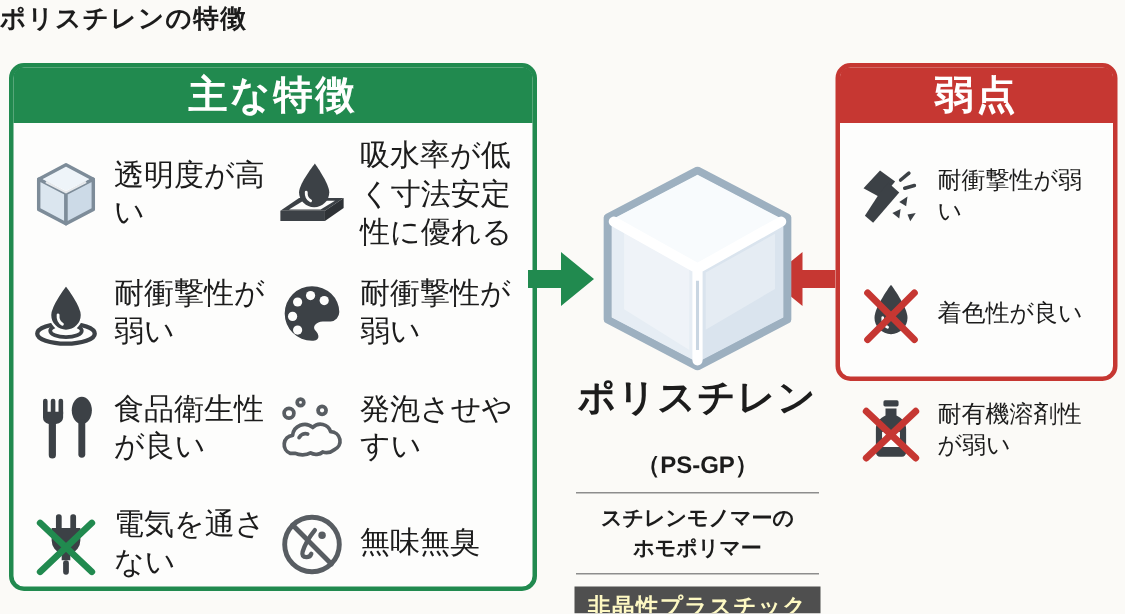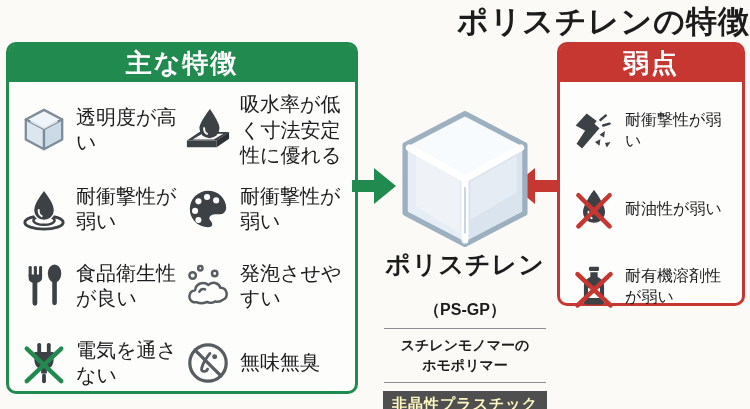--- a/index.html
+++ b/index.html
@@ -1,22 +1,22 @@
 <!DOCTYPE html>
 <html><head>
 <meta charset="utf-8">
 <style>
   html,body{margin:0;padding:0;background:#fbfaf7;}
   .stage{position:relative;width:750px;height:409px;background:#fbfaf7;overflow:hidden;
          font-family:"Liberation Sans","DejaVu Sans",sans-serif;color:#1c1c1c;}
-  .title{position:absolute;top:1px;left:0;width:100%;text-align:right;
-         font-size:31px;font-weight:bold;letter-spacing:1px;}
+  .title{position:absolute;top:1px;left:0;width:100%;text-align:left;
+         font-size:17px;font-weight:bold;letter-spacing:1px;}
   .panel{position:absolute;background:#fdfdfc;border-radius:10px;box-sizing:border-box;}
   .panel-left{left:6px;top:42px;width:352px;height:352px;border:3px solid #218a4f;}
-  .panel-right{left:557px;top:42px;width:188px;height:264px;border:3px solid #c63732;}
+  .panel-right{left:557px;top:42px;width:188px;height:212px;border:3px solid #c63732;}
   .panel-header{height:37px;line-height:37px;text-align:center;color:#fff;
                 font-size:26px;font-weight:bold;border-radius:6px 6px 0 0;letter-spacing:2px;}
   .ph-green{background:#218a4f;}
   .ph-red{background:#c63732;}
   .grid-left{display:grid;grid-template-columns:1fr 1fr;padding:8px 8px 4px 10px;}
   .item{display:flex;align-items:center;gap:9px;min-height:73px;padding:2px 2px;}
   .item .icon{flex:0 0 46px;width:46px;height:46px;}
   .item-right .icon{flex:0 0 44px;width:44px;height:44px;}
   .item .label{font-size:20px;font-weight:normal;line-height:1.28;}
   .list-right{display:flex;flex-direction:column;padding:10px 8px 4px 12px;}
@@ -220,21 +220,21 @@
         <span class="icon">
           <svg viewBox="0 0 48 48">
             <path d="M24 3 C24 3 12 19 12 27 a12 12 0 0 0 24 0 C36 19 24 3 24 3 Z" fill="#3c4146"></path>
             <path d="M18 27 a6 7 0 0 0 3.5 7" fill="none" stroke="#fdfdfc" stroke-width="2" stroke-linecap="round"></path>
             <g stroke="#c63732" stroke-width="5" stroke-linecap="round">
               <line x1="7" y1="9" x2="41" y2="43"></line>
               <line x1="41" y1="9" x2="7" y2="43"></line>
             </g>
           </svg>
         </span>
-        <span class="label">耐油性が弱い</span>
+        <span class="label">着色性が良い</span>
       </div>
 
       <div class="item-right">
         <span class="icon">
           <svg viewBox="0 0 48 48">
             <g fill="#3c4146">
               <rect x="18.5" y="2" width="11" height="4.5" rx="1.2"></rect>
               <path d="M20 8 h8 v5 c4.5 2 7 5.5 7 10 v17 a3 3 0 0 1 -3 3 H16 a3 3 0 0 1 -3 -3 V23 c0 -4.5 2.5 -8 7 -10 Z"></path>
             </g>
             <rect x="17.5" y="25" width="13" height="11" fill="#fdfdfc"></rect>

